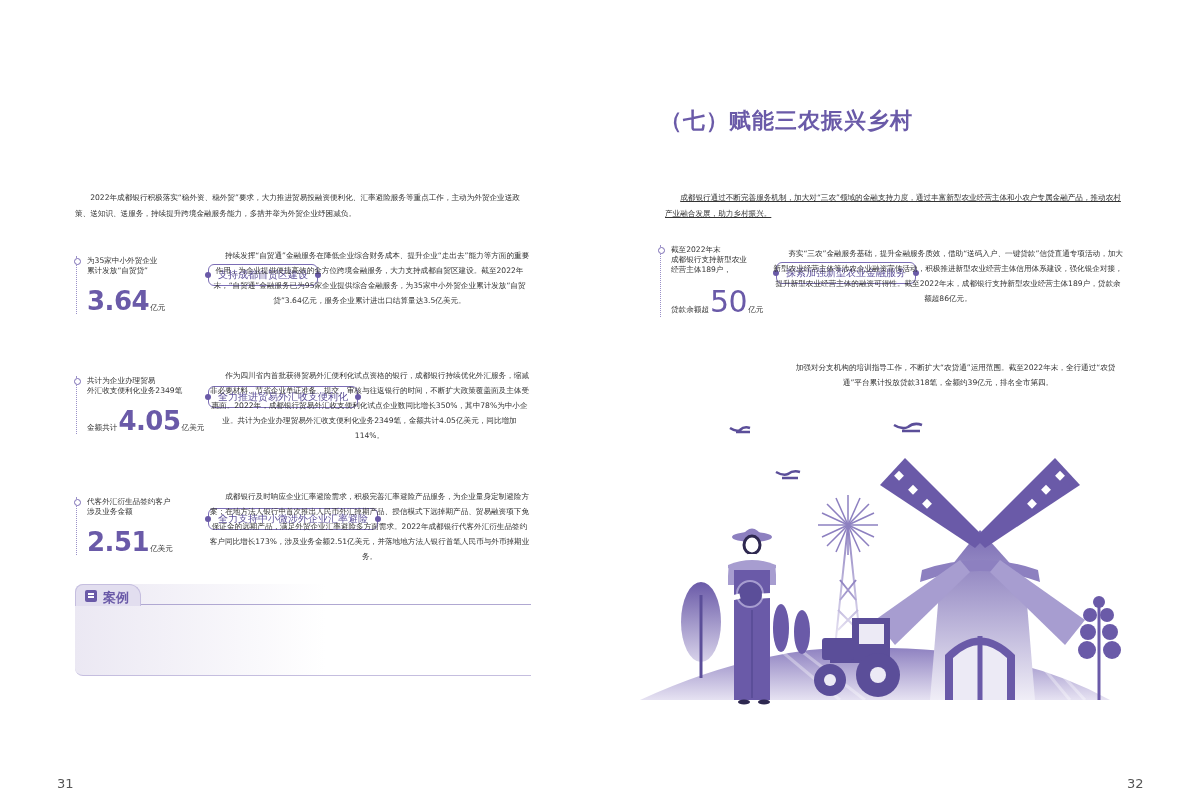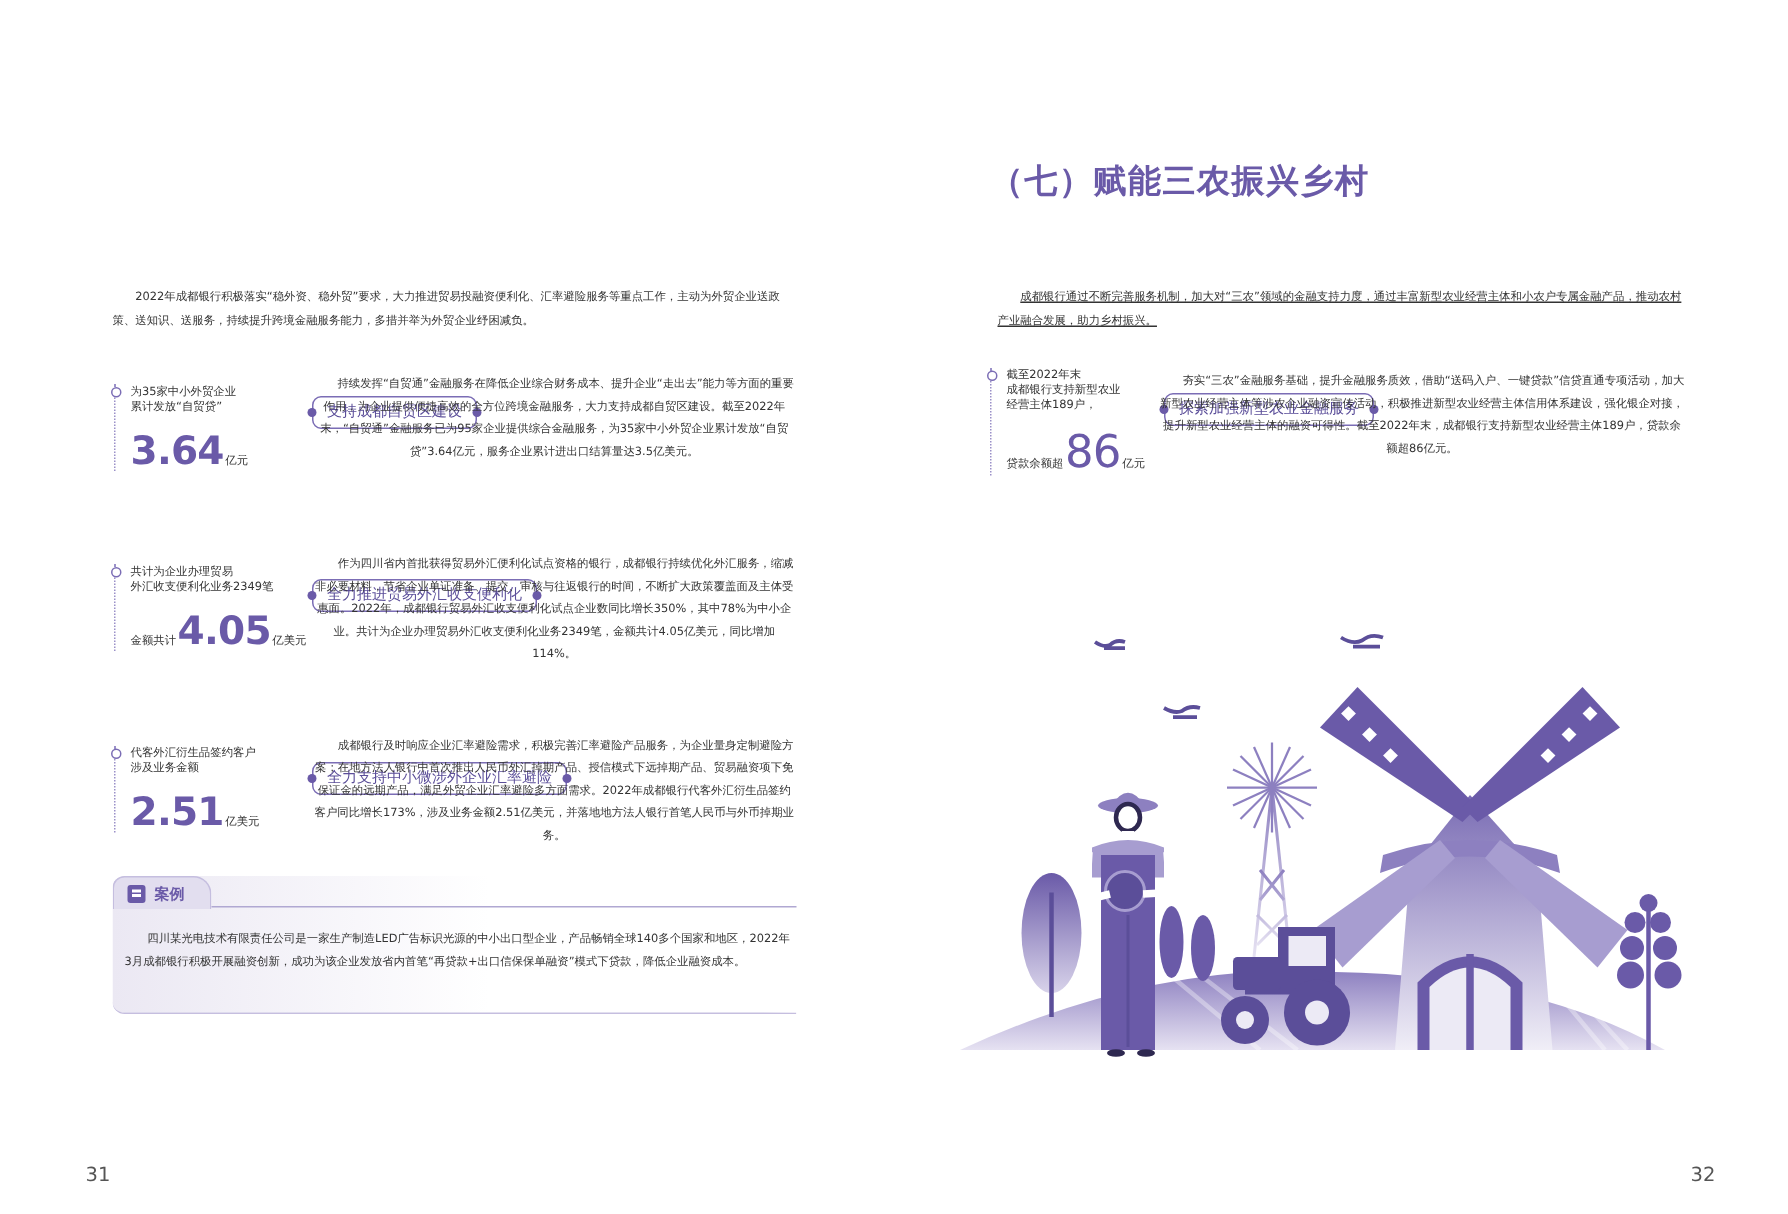--- a/index.html
+++ b/index.html
@@ -61,21 +61,21 @@
   }
   .case-line { position: absolute; left: 66px; right: 0; top: 20px; height: 1px; background: #b0a8d2; }
   .case-icon {
     position: absolute; left: 9px; top: 5px; width: 12px; height: 12px;
     background: #6a5aa8; border-radius: 2px;
   }
   .case-icon::after {
     content: ""; position: absolute; left: 3px; top: 3px; width: 6px; height: 1.5px;
     background: #fff; box-shadow: 0 3px 0 #fff;
   }
-  .case-title { position: absolute; left: 27px; top: 4px; font-size: 10px; font-weight: bold; color: #6a5aa8; }
+  .case-title { position: absolute; left: 27px; top: 4px; font-size: 13px; font-weight: bold; color: #6a5aa8; }
   .case-text { position: absolute; left: 8px; top: 34px; width: 448px; font-size: 7.6px; line-height: 15px; color: #333; text-indent: 2em; }
 
   .page-num { position: absolute; top: 776px; font-size: 13px; color: #555; }
 
   .illustration { position: absolute; left: 640px; top: 410px; width: 500px; height: 310px; }
 </style>
 </head>
 <body>
 
 <div class="page page-left">
@@ -114,43 +114,43 @@
     </div>
   </div>
   <div class="body-text" style="left:208px;top:489px;width:323px;">成都银行及时响应企业汇率避险需求，积极完善汇率避险产品服务，为企业量身定制避险方案；在地方法人银行中首次推出人民币外汇掉期产品、授信模式下远掉期产品、贸易融资项下免保证金的远期产品，满足外贸企业汇率避险多方面需求。2022年成都银行代客外汇衍生品签约客户同比增长173%，涉及业务金额2.51亿美元，并落地地方法人银行首笔人民币与外币掉期业务。</div>
 
   <div class="case-box">
     <div class="case-tab">
       <span class="case-icon"></span>
       <span class="case-title">案例</span>
     </div>
     <div class="case-line"></div>
-    <div class="case-text">四川某光电技术有限责任公司是一家生产制造LED广告标识光源的中小出口型企业，产品畅销全球140多个国家和地区，2022年3月成都银行积极开展融资创新，成功为该企业发放省内首笔“再贷款+出口信保保单融资”模式下贷款，降低企业融资成本。</div>
   </div>
 
   <div class="page-num" style="left:57px;">31</div>
 </div>
 
 <div class="page page-right">
   <div class="section-title" style="left:64px;">（七）赋能三农振兴乡村</div>
   <div class="intro" style="left:69px;width:456px;text-decoration:underline;">成都银行通过不断完善服务机制，加大对“三农”领域的金融支持力度，通过丰富新型农业经营主体和小农户专属金融产品，推动农村产业融合发展，助力乡村振兴。</div>
 
   <div class="sub-pill" style="left:180px;top:216px;">探索加强新型农业金融服务</div>
   <div class="stat" style="left:64px;top:245px;">
     <div class="stat-label">截至2022年末</div>
     <div class="stat-label">成都银行支持新型农业</div>
     <div class="stat-label">经营主体189户，</div>
     <div class="stat-value-row">
       <span class="stat-prefix">贷款余额超</span>
-      <span class="stat-number" style="font-size:30px;line-height:30px;font-weight:normal;">86</span>
+      <span class="stat-number" style="font-size:30px;line-height:30px;font-weight:normal;">50</span>
       <span class="stat-unit">亿元</span>
     </div>
   </div>
   <div class="body-text" style="left:176px;top:246px;width:352px;">夯实“三农”金融服务基础，提升金融服务质效，借助“送码入户、一键贷款”信贷直通专项活动，加大新型农业经营主体等涉农企业融资宣传活动，积极推进新型农业经营主体信用体系建设，强化银企对接，提升新型农业经营主体的融资可得性。截至2022年末，成都银行支持新型农业经营主体189户，贷款余额超86亿元。</div>
 
+  <div class="body-text" style="left:176px;top:360px;width:352px;">加强对分支机构的培训指导工作，不断扩大“农贷通”运用范围。截至2022年末，全行通过“农贷通”平台累计投放贷款318笔，金额约39亿元，排名全市第四。</div>
 
   <div class="page-num" style="left:531px;">32</div>
 </div>
 
 <svg class="illustration" viewBox="0 0 500 310">
   <defs>
     <linearGradient id="gHill" x1="0" y1="0" x2="0" y2="1">
       <stop offset="0" stop-color="#8d80c0"></stop>
         <stop offset="1" stop-color="#e6e2f2"></stop>
     </linearGradient>

